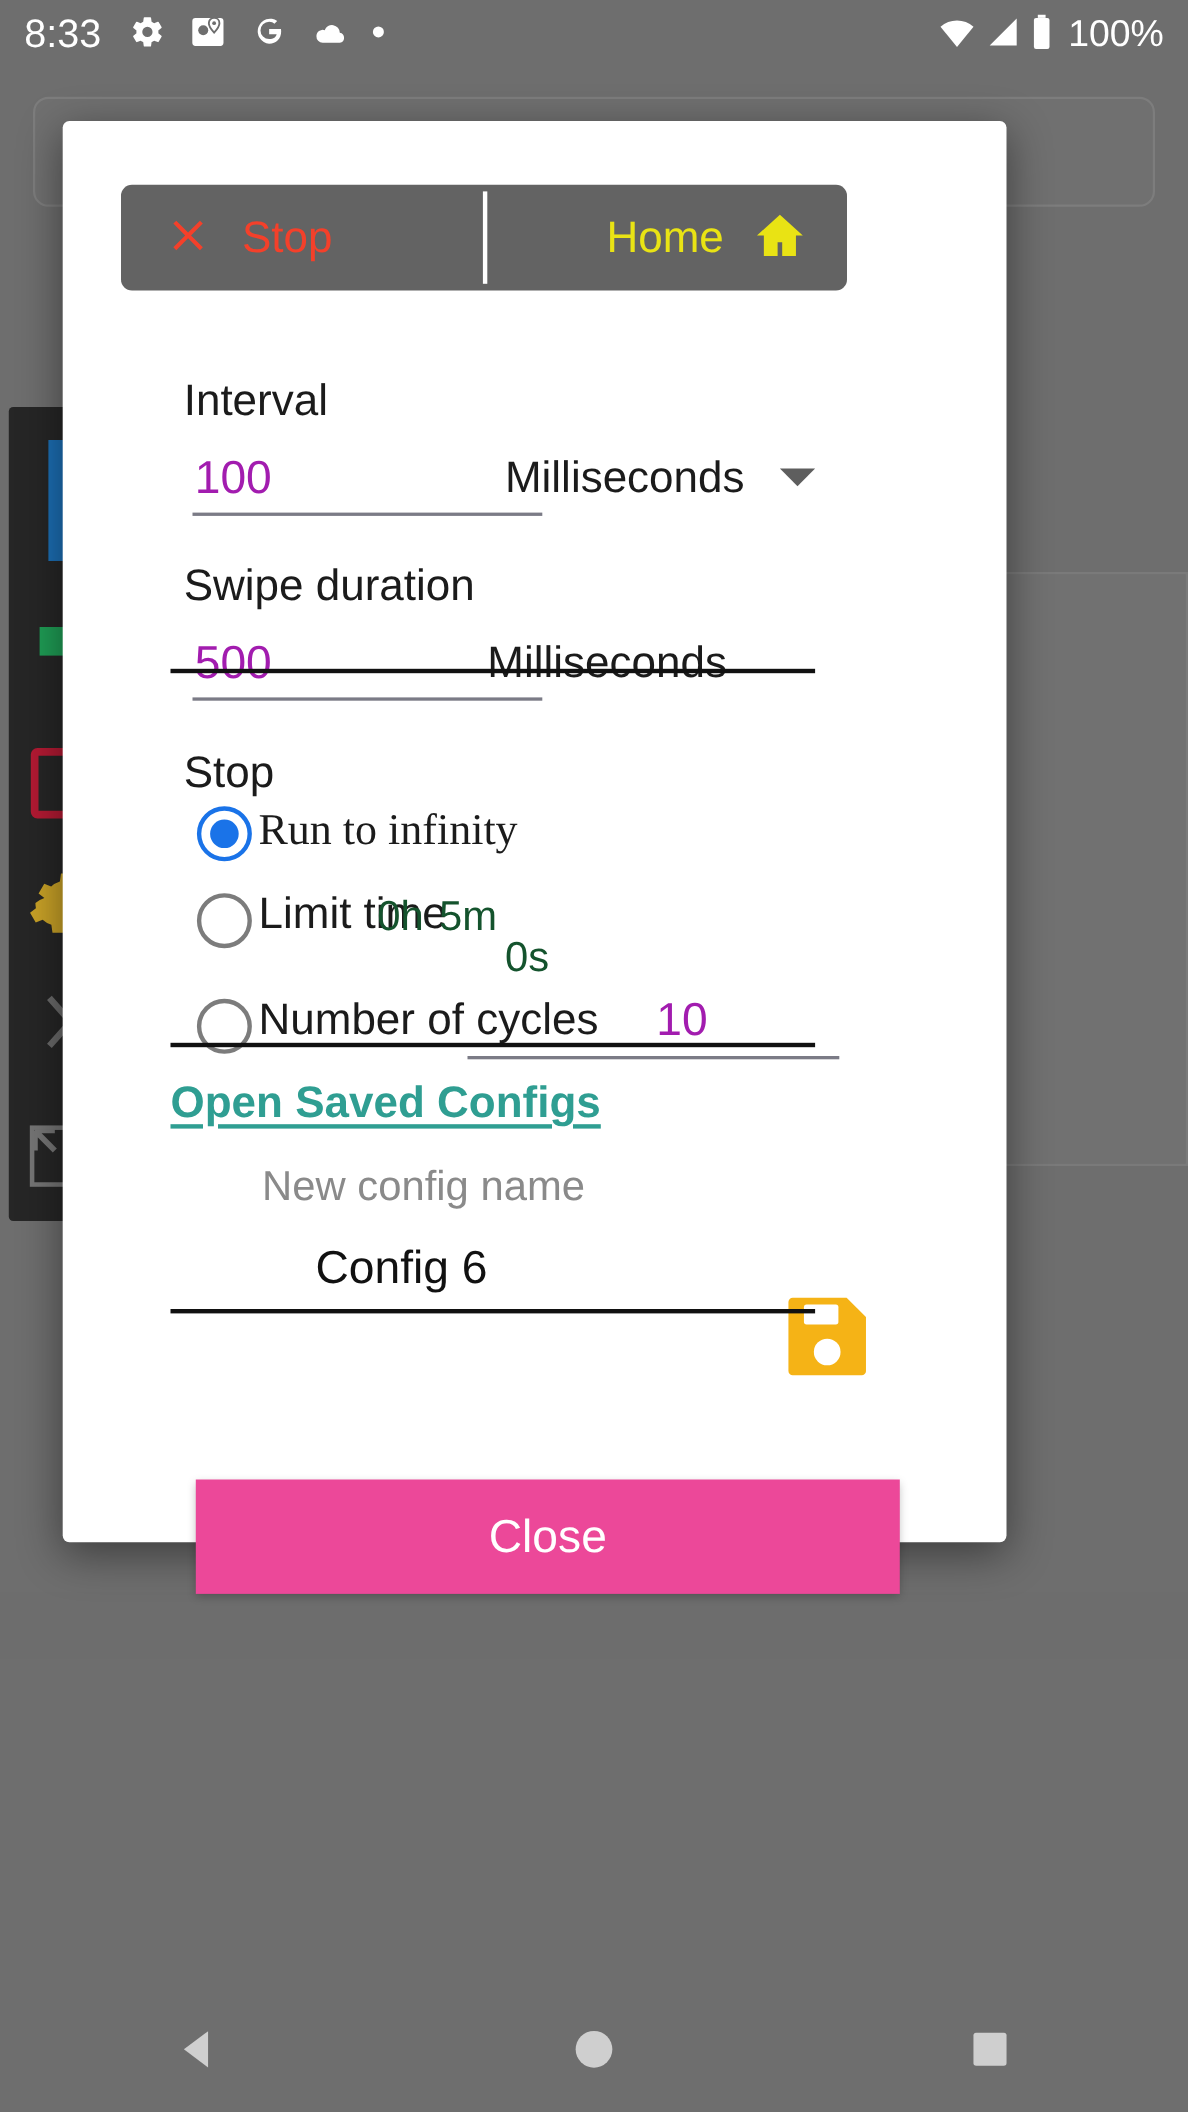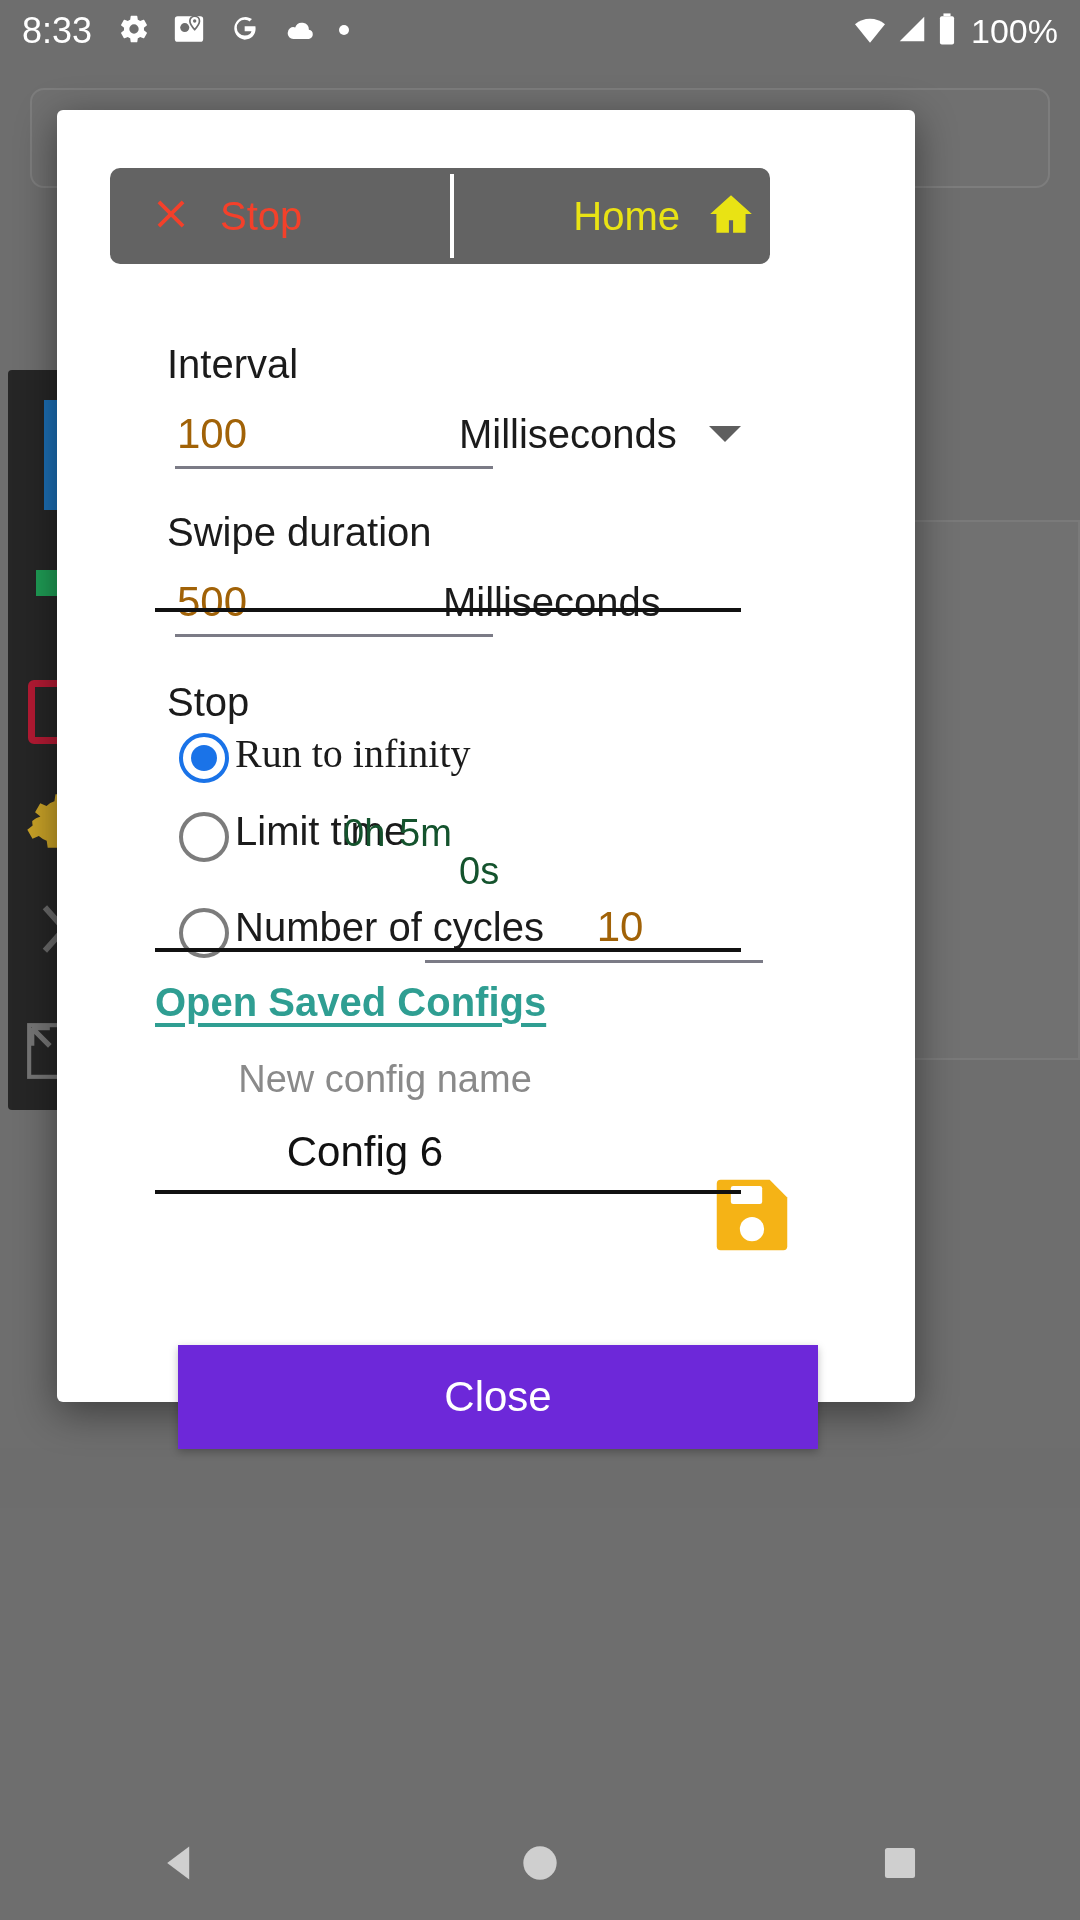--- a/index.html
+++ b/index.html
@@ -69,37 +69,37 @@
 
   
   #ctrl-toolbar {
     position:absolute; left:53px; top:58px; width:660px; height:96px;
     background:#636363;
     border-radius:10px;
     display:flex; align-items:center;
   }
   .tb-half { flex:1; display:flex; align-items:center; height:100%; }
   .tb-left { justify-content:flex-start; padding-left:38px; gap:26px; }
-  .tb-right { justify-content:flex-end; padding-right:14px; gap:26px; }
+  .tb-right { justify-content:flex-end; padding-right:36px; gap:26px; }
   #tb-divider { width:4px; height:84px; background:#ffffff; }
   .tb-label-stop { color:#f4402a; font-size:40px; }
   .tb-label-home { color:#e9e314; font-size:40px; }
 
   
   .section-label {
     position:absolute; left:110px;
     font-size:40px; color:#1b1b1b; font-weight:400;
   }
   .field-underline {
     position:absolute;
     height:3px; background:#7b7b86;
   }
   .field-value {
     position:absolute;
-    font-size:42px; color:#a16207;
+    font-size:42px; color:#a21caf;
   }
   .field-unit {
     position:absolute;
     font-size:40px; color:#1b1b1b;
   }
   .caret-down {
     position:absolute;
     width:0; height:0;
     border-left:16px solid transparent;
     border-right:16px solid transparent;
@@ -140,21 +140,21 @@
     text-align:center; font-size:42px; color:#111;margin-left:28px;
   }
   #save-config-button {
     position:absolute; left:648px; top:1058px;
     width:94px; height:94px;
   }
 
   
   #close-button {
     position:absolute; left:121px; top:1235px; width:640px; height:104px;
-    background:#6d28d9;
+    background:#ec4899;
     color:#ffffff; font-size:42px;
     display:flex; align-items:center; justify-content:center;
     border:none; cursor:pointer;
     box-shadow:0 3px 8px rgba(0,0,0,0.25);
     font-family:"Liberation Sans", sans-serif;
   }
 
   
   #nav-bar {
     position:absolute; left:0; bottom:0; width:1080px; height:110px;

